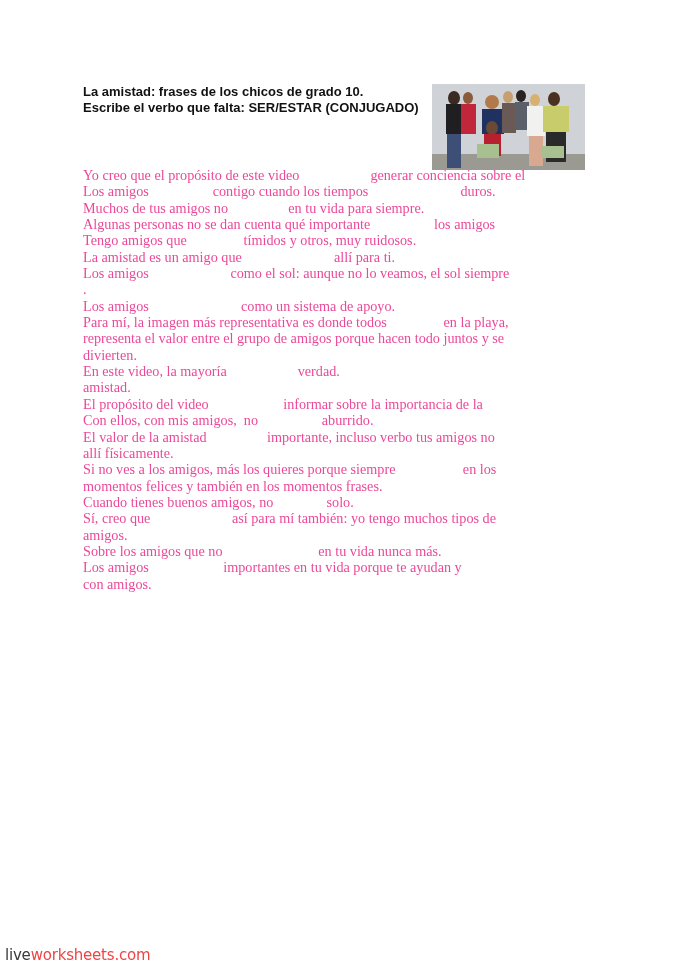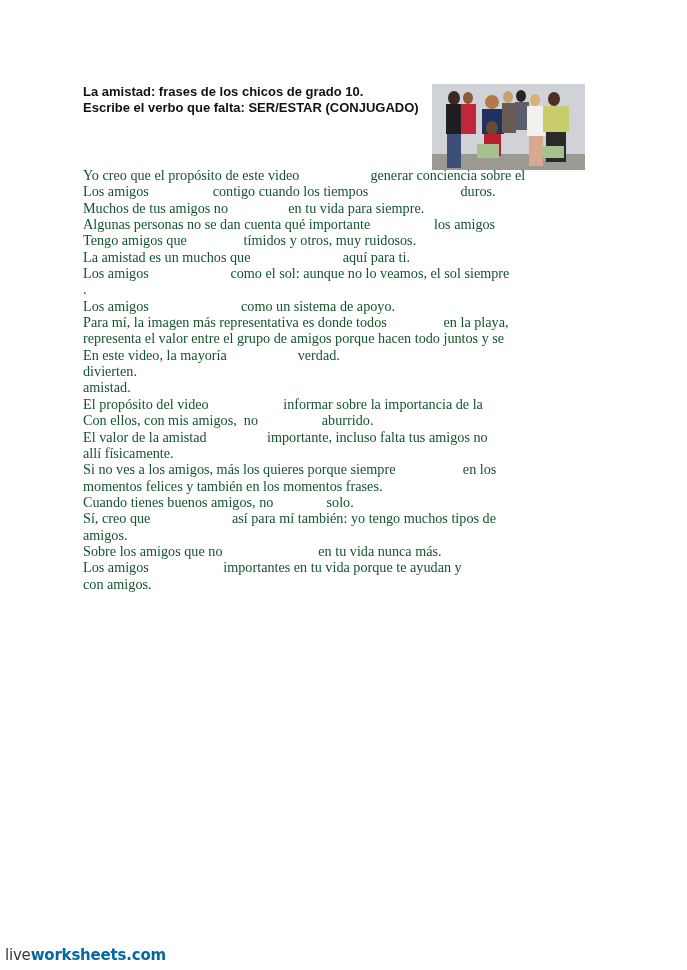--- a/index.html
+++ b/index.html
@@ -1,22 +1,22 @@
 <!DOCTYPE html>
 <html><head>
 <meta charset="utf-8">
 <style>
   html, body { margin:0; padding:0; }
   body { width:687px; height:970px; background:#ffffff; position:relative; overflow:hidden; font-family:"DejaVu Serif", serif; color:#1a1a1a; }
   .title { position:absolute; left:83px; top:84px; font-family:"Liberation Sans", sans-serif; font-weight:bold; font-size:13px; line-height:16px; color:#111; }
   .photo { position:absolute; left:432px; top:84px; width:153px; height:86px; overflow:hidden; background:#c9cdd2; }
-  .body-text { position:absolute; left:83px; top:167px; width:530px; font-family:"Liberation Serif", serif; font-size:14.2px; line-height:16.35px; color:#14532d; }
+  .body-text { position:absolute; left:83px; top:167px; width:530px; font-family:"Liberation Serif", serif; font-size:14.2px; line-height:16.35px; color:#ec4899; }
   .line { white-space:pre; height:16.35px; }
   .footer { position:absolute; left:5px; top:946px; font-family:"DejaVu Sans", sans-serif; font-size:15px; color:#3a3a3a; letter-spacing:-0.2px; }
-  .footer b { font-weight:bold; color:#0369a1;margin-top:32px; }
+  .footer b { font-weight:normal; color:#ef4444;margin-top:32px; }
 </style>
 </head>
 <body>
 
 <div class="title">
   <div>La amistad: frases de los chicos de grado 10.</div>
   <div>Escribe el verbo que falta: SER/ESTAR (CONJUGADO)</div>
 </div>
 
 <div class="photo">
@@ -47,32 +47,32 @@
     <rect x="110" y="62" width="22" height="12" fill="#a8c090"></rect>
   </svg>
 </div>
 
 <div class="body-text">
   <div class="line">Yo creo que el propósito de este video                    generar conciencia sobre el</div>
   <div class="line">Los amigos                  contigo cuando los tiempos                          duros.</div>
   <div class="line">Muchos de tus amigos no                 en tu vida para siempre.</div>
   <div class="line">Algunas personas no se dan cuenta qué importante                  los amigos</div>
   <div class="line">Tengo amigos que                tímidos y otros, muy ruidosos.</div>
-  <div class="line">La amistad es un muchos que                          aquí para ti.</div>
+  <div class="line">La amistad es un amigo que                          allí para ti.</div>
   <div class="line">Los amigos                       como el sol: aunque no lo veamos, el sol siempre</div>
   <div class="line">.</div>
   <div class="line">Los amigos                          como un sistema de apoyo.</div>
   <div class="line">Para mí, la imagen más representativa es donde todos                en la playa,</div>
   <div class="line">representa el valor entre el grupo de amigos porque hacen todo juntos y se</div>
+  <div class="line">divierten.</div>
   <div class="line">En este video, la mayoría                    verdad.</div>
-  <div class="line">divierten.</div>
   <div class="line">amistad.</div>
   <div class="line">El propósito del video                     informar sobre la importancia de la</div>
   <div class="line">Con ellos, con mis amigos,  no                  aburrido.</div>
-  <div class="line">El valor de la amistad                 importante, incluso falta tus amigos no</div>
+  <div class="line">El valor de la amistad                 importante, incluso verbo tus amigos no</div>
   <div class="line">allí físicamente.</div>
   <div class="line">Si no ves a los amigos, más los quieres porque siempre                   en los</div>
   <div class="line">momentos felices y también en los momentos frases.</div>
   <div class="line">Cuando tienes buenos amigos, no               solo.</div>
   <div class="line">Sí, creo que                       así para mí también: yo tengo muchos tipos de</div>
   <div class="line">amigos.</div>
   <div class="line">Sobre los amigos que no                           en tu vida nunca más.</div>
   <div class="line">Los amigos                     importantes en tu vida porque te ayudan y</div>
   <div class="line">con amigos.</div>
 </div>

